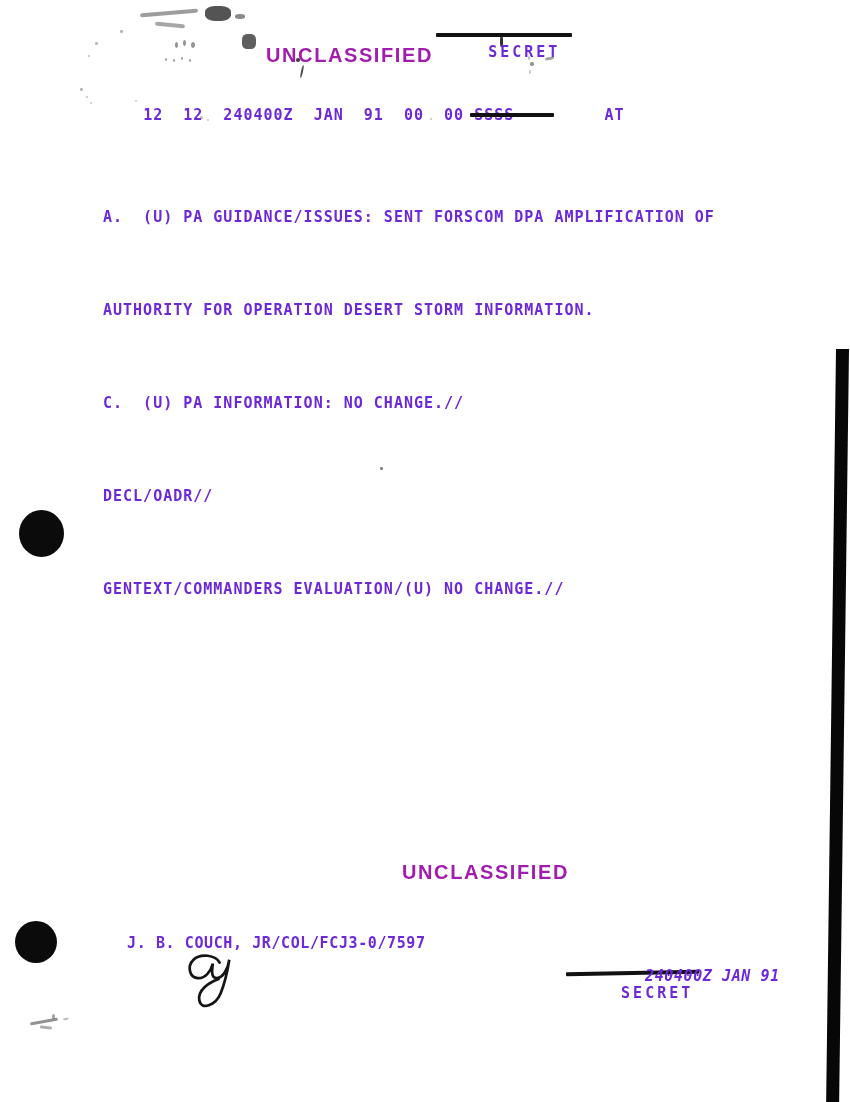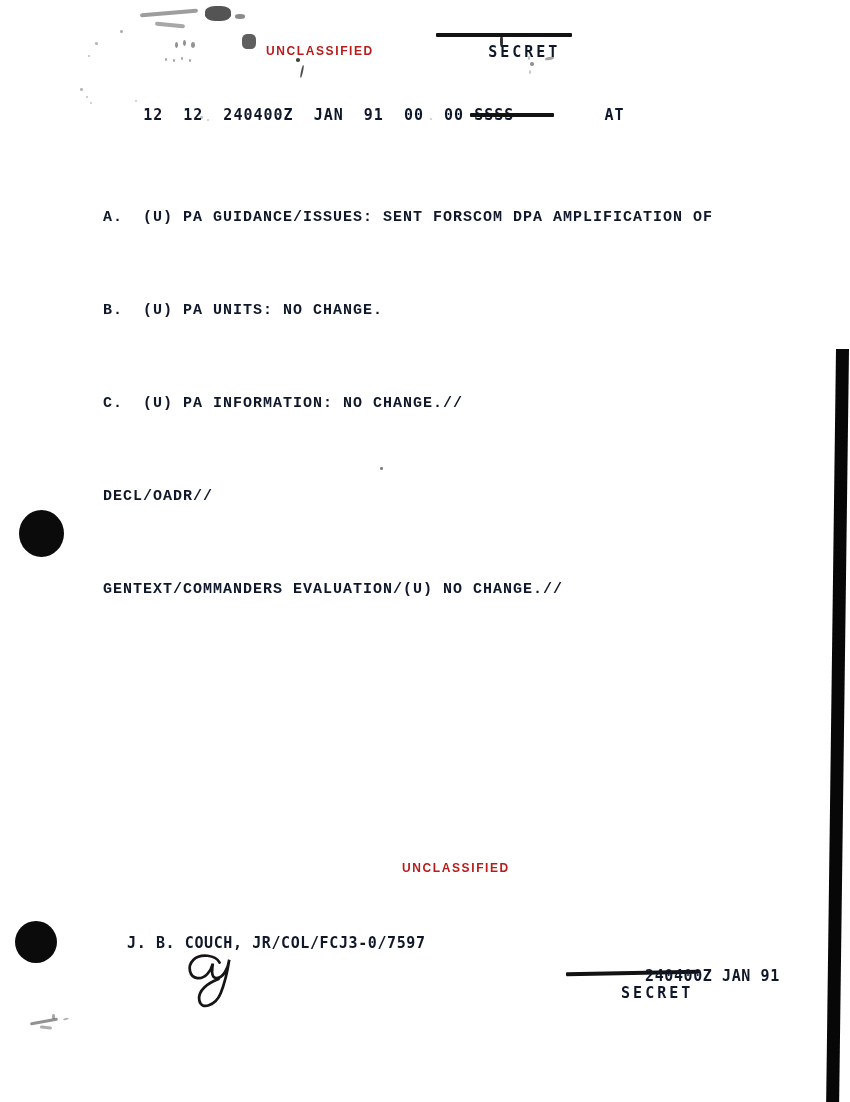--- a/index.html
+++ b/index.html
@@ -4,39 +4,39 @@
 <style>
   html,body{margin:0;padding:0;background:#e8e8e8;}
   .page{
     position:relative;width:850px;height:1102px;margin:0 auto;
     background:#ffffff;overflow:hidden;
     font-family:"DejaVu Sans Mono",monospace;color:#141414;
   }
   .tty{
     position:absolute;white-space:pre;
     font-family:"DejaVu Sans Mono",monospace;font-weight:bold;
-    font-size:15px;line-height:31px;letter-spacing:1px;color:#0f172a;
+    font-size:15px;line-height:31px;letter-spacing:1px;color:#6d28d9;
   }
   .stamp{
     position:absolute;white-space:pre;
     font-family:"Liberation Sans","DejaVu Sans",sans-serif;font-weight:bold;
-    font-size:12px;letter-spacing:1.6px;color:#b91c1c;
+    font-size:20px;letter-spacing:1.6px;color:#a21caf;
   }
   .struck{position:relative;display:inline-block;}
   .strike-bar{position:absolute;background:#121212;border-radius:1px;}
   .secret{letter-spacing:3px;}
   .punch{position:absolute;background:#0b0b0b;border-radius:50%;}
   .redbar{
     position:absolute;left:836px;top:349px;width:13px;height:754px;
     background:#070707;transform:rotate(0.75deg);transform-origin:50% 0;
   }
   .speck{position:absolute;background:#4a4a4a;border-radius:45%;}
   .smudge-cluster{position:absolute;left:120px;top:2px;width:180px;height:72px;filter:blur(0.4px);}
   .smudge-cluster .speck{background:#3c3c3c;}
-  .bodyline{height:31px;font-family:Liberation Mono, monospace;}
+  .bodyline{height:31px;}
   .sig-svg{position:absolute;left:179px;top:951px;}
 </style>
 </head>
 <body>
 
 <div class="page">
 
   
   <div class="smudge-cluster">
     <div class="speck" style="left:20px;top:9px;width:58px;height:4px;transform:rotate(-5deg);opacity:.5;border-radius:2px;"></div>
@@ -83,21 +83,21 @@
   <div class="stamp" style="left:266px;top:44px;">UNCLASSIFIED</div>
 
   
   <div class="tty" style="left:103px;top:69px;">
     <span>12  12  240400Z  JAN  91  00  00</span><span class="struck"><span> SSSS  </span><span class="strike-bar" style="left:6px;right:-20px;top:13px;height:4px;"></span></span><span>       AT</span>
   </div>
 
   
   <div class="tty" style="left:103px;top:140px;">
     <div class="bodyline">A.  (U) PA GUIDANCE/ISSUES: SENT FORSCOM DPA AMPLIFICATION OF</div>
-    <div class="bodyline">B.  (U) PA UNITS: NO CHANGE.</div>
+    <div class="bodyline">AUTHORITY FOR OPERATION DESERT STORM INFORMATION.</div>
     <div class="bodyline">C.  (U) PA INFORMATION: NO CHANGE.//</div>
     <div class="bodyline">DECL/OADR//</div>
     <div class="bodyline">GENTEXT/COMMANDERS EVALUATION/(U) NO CHANGE.//</div>
   </div>
 
   
   <div class="punch" style="left:19px;top:510px;width:45px;height:47px;"></div>
   <div class="punch" style="left:15px;top:921px;width:42px;height:42px;"></div>
 
   
@@ -110,21 +110,21 @@
 
   <svg class="sig-svg" width="58" height="60" viewBox="0 0 60 62">
     <path d="M 42 12 C 38 4 22 2 15 9 C 8 16 11 27 19 28 C 27 29 33 21 35 13 C 34 20 33 28 39 28 C 46 28 51 17 52 9 C 50 22 47 34 43 44 C 38 56 23 62 21 51 C 19 41 30 33 41 29" fill="none" stroke="#151515" stroke-width="2.8" stroke-linecap="round"></path>
   </svg>
 
   <span class="tty secret struck" style="left:443px;top:963px;line-height:20px;">
     <span>SECRET</span>
     <span class="strike-bar" style="left:-7px;right:-6px;top:8px;height:4px;transform:rotate(-1deg);"></span>
   </span>
 
-  <div class="tty" style="left:645px;top:961px;letter-spacing:0.6px;">240400Z JAN 91</div>
+  <div class="tty" style="left:645px;top:961px;letter-spacing:0.6px;font-style:italic;">240400Z JAN 91</div>
 
   
   <div class="speck" style="left:30px;top:1020px;width:28px;height:3px;transform:rotate(-10deg);opacity:.6;border-radius:2px;"></div>
   <div class="speck" style="left:52px;top:1014px;width:3px;height:5px;opacity:.5;"></div>
   <div class="speck" style="left:40px;top:1026px;width:12px;height:3px;transform:rotate(5deg);opacity:.45;border-radius:2px;"></div>
   <div class="speck" style="left:63px;top:1018px;width:6px;height:2px;transform:rotate(-15deg);opacity:.4;"></div>
 
 </div>
 
 </body></html>

